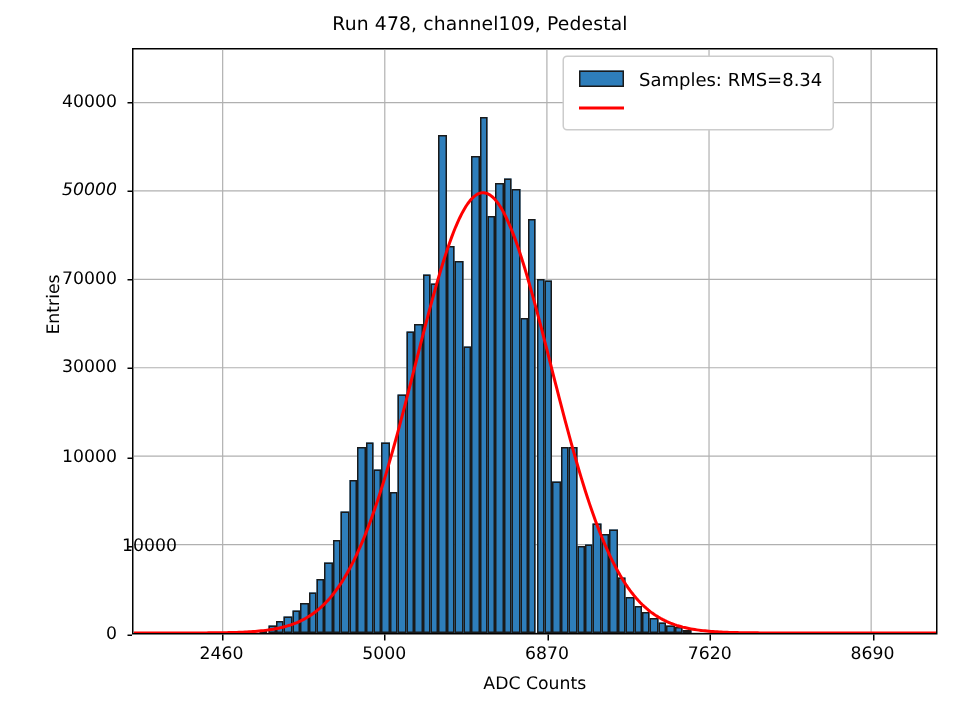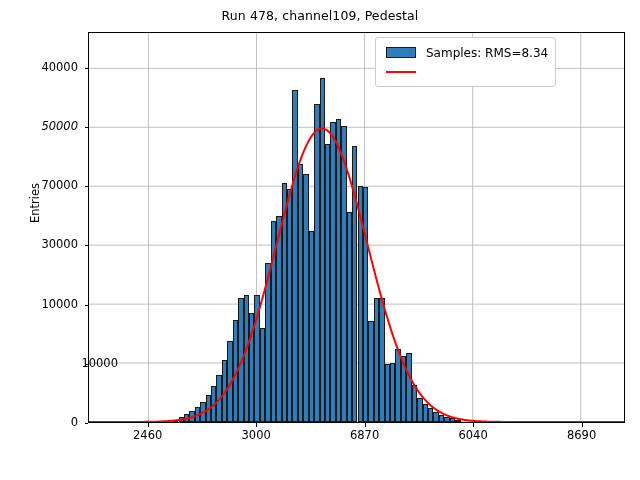--- a/index.html
+++ b/index.html
@@ -232,43 +232,44 @@
       </div>
     <svg id="curve-layer" viewBox="0 0 537 391" preserveAspectRatio="none">
         <polyline points="0.00,391.00 1.36,391.00 2.71,391.00 4.07,391.00 5.42,391.00 6.78,391.00 8.14,391.00 9.49,391.00 10.85,391.00 12.20,391.00 13.56,391.00 14.92,391.00 16.27,391.00 17.63,391.00 18.98,391.00 20.34,391.00 21.70,390.99 23.05,390.99 24.41,390.99 25.77,390.99 27.12,390.99 28.48,390.99 29.83,390.99 31.19,390.99 32.55,390.98 33.90,390.98 35.26,390.98 36.61,390.98 37.97,390.97 39.33,390.97 40.68,390.96 42.04,390.96 43.39,390.95 44.75,390.95 46.11,390.94 47.46,390.93 48.82,390.92 50.17,390.91 51.53,390.90 52.89,390.89 54.24,390.88 55.60,390.86 56.95,390.85 58.31,390.83 59.67,390.81 61.02,390.78 62.38,390.76 63.73,390.73 65.09,390.70 66.45,390.66 67.80,390.62 69.16,390.58 70.52,390.53 71.87,390.48 73.23,390.42 74.58,390.35 75.94,390.28 77.30,390.21 78.65,390.12 80.01,390.03 81.36,389.93 82.72,389.81 84.08,389.69 85.43,389.56 86.79,389.41 88.14,389.25 89.50,389.07 90.86,388.88 92.21,388.68 93.57,388.45 94.92,388.21 96.28,387.95 97.64,387.66 98.99,387.35 100.35,387.01 101.70,386.65 103.06,386.26 104.42,385.84 105.77,385.38 107.13,384.90 108.48,384.37 109.84,383.81 111.20,383.20 112.55,382.55 113.91,381.86 115.27,381.12 116.62,380.32 117.98,379.48 119.33,378.57 120.69,377.61 122.05,376.59 123.40,375.50 124.76,374.35 126.11,373.12 127.47,371.82 128.83,370.45 130.18,369.00 131.54,367.46 132.89,365.84 134.25,364.13 135.61,362.33 136.96,360.44 138.32,358.46 139.67,356.37 141.03,354.18 142.39,351.89 143.74,349.50 145.10,347.00 146.45,344.38 147.81,341.66 149.17,338.82 150.52,335.87 151.88,332.80 153.23,329.62 154.59,326.32 155.95,322.91 157.30,319.38 158.66,315.73 160.02,311.96 161.37,308.08 162.73,304.09 164.08,299.99 165.44,295.77 166.80,291.45 168.15,287.03 169.51,282.51 170.86,277.89 172.22,273.18 173.58,268.38 174.93,263.50 176.29,258.54 177.64,253.51 179.00,248.42 180.36,243.27 181.71,238.07 183.07,232.82 184.42,227.54 185.78,222.24 187.14,216.92 188.49,211.59 189.85,206.26 191.20,200.94 192.56,195.64 193.92,190.37 195.27,185.15 196.63,179.97 197.98,174.86 199.34,169.81 200.70,164.85 202.05,159.99 203.41,155.23 204.77,150.59 206.12,146.07 207.48,141.69 208.83,137.45 210.19,133.37 211.55,129.46 212.90,125.73 214.26,122.18 215.61,118.82 216.97,115.67 218.33,112.72 219.68,110.00 221.04,107.50 222.39,105.23 223.75,103.20 225.11,101.41 226.46,99.87 227.82,98.58 229.17,97.55 230.53,96.77 231.89,96.26 233.24,96.00 234.60,96.01 235.95,96.28 237.31,96.81 238.67,97.59 240.02,98.64 241.38,99.94 242.73,101.49 244.09,103.29 245.45,105.34 246.80,107.61 248.16,110.12 249.52,112.86 250.87,115.81 252.23,118.98 253.58,122.34 254.94,125.90 256.30,129.64 257.65,133.56 259.01,137.65 260.36,141.89 261.72,146.28 263.08,150.81 264.43,155.46 265.79,160.22 267.14,165.09 268.50,170.05 269.86,175.10 271.21,180.22 272.57,185.40 273.92,190.62 275.28,195.89 276.64,201.19 277.99,206.51 279.35,211.84 280.70,217.17 282.06,222.49 283.42,227.80 284.77,233.07 286.13,238.32 287.48,243.51 288.84,248.66 290.20,253.75 291.55,258.78 292.91,263.73 294.27,268.61 295.62,273.40 296.98,278.11 298.33,282.73 299.69,287.25 301.05,291.66 302.40,295.98 303.76,300.19 305.11,304.29 306.47,308.27 307.83,312.15 309.18,315.90 310.54,319.55 311.89,323.07 313.25,326.48 314.61,329.78 315.96,332.95 317.32,336.02 318.67,338.96 320.03,341.79 321.39,344.51 322.74,347.12 324.10,349.62 325.45,352.01 326.81,354.29 328.17,356.47 329.52,358.55 330.88,360.54 332.23,362.42 333.59,364.22 334.95,365.92 336.30,367.54 337.66,369.07 339.02,370.52 340.37,371.89 341.73,373.18 343.08,374.40 344.44,375.56 345.80,376.64 347.15,377.66 348.51,378.62 349.86,379.52 351.22,380.36 352.58,381.15 353.93,381.89 355.29,382.59 356.64,383.23 358.00,383.83 359.36,384.40 360.71,384.92 362.07,385.41 363.42,385.86 364.78,386.28 366.14,386.67 367.49,387.03 368.85,387.36 370.20,387.67 371.56,387.96 372.92,388.22 374.27,388.46 375.63,388.69 376.98,388.89 378.34,389.08 379.70,389.26 381.05,389.42 382.41,389.56 383.77,389.70 385.12,389.82 386.48,389.93 387.83,390.03 389.19,390.13 390.55,390.21 391.90,390.29 393.26,390.36 394.61,390.42 395.97,390.48 397.33,390.53 398.68,390.58 400.04,390.62 401.39,390.66 402.75,390.70 404.11,390.73 405.46,390.76 406.82,390.78 408.17,390.81 409.53,390.83 410.89,390.85 412.24,390.86 413.60,390.88 414.95,390.89 416.31,390.90 417.67,390.91 419.02,390.92 420.38,390.93 421.73,390.94 423.09,390.95 424.45,390.95 425.80,390.96 427.16,390.96 428.52,390.97 429.87,390.97 431.23,390.98 432.58,390.98 433.94,390.98 435.30,390.98 436.65,390.99 438.01,390.99 439.36,390.99 440.72,390.99 442.08,390.99 443.43,390.99 444.79,390.99 446.14,390.99 447.50,391.00 448.86,391.00 450.21,391.00 451.57,391.00 452.92,391.00 454.28,391.00 455.64,391.00 456.99,391.00 458.35,391.00 459.70,391.00 461.06,391.00 462.42,391.00 463.77,391.00 465.13,391.00 466.48,391.00 467.84,391.00 469.20,391.00 470.55,391.00 471.91,391.00 473.27,391.00 474.62,391.00 475.98,391.00 477.33,391.00 478.69,391.00 480.05,391.00 481.40,391.00 482.76,391.00 484.11,391.00 485.47,391.00 486.83,391.00 488.18,391.00 489.54,391.00 490.89,391.00 492.25,391.00 493.61,391.00 494.96,391.00 496.32,391.00 497.67,391.00 499.03,391.00 500.39,391.00 501.74,391.00 503.10,391.00 504.45,391.00 505.81,391.00 507.17,391.00 508.52,391.00 509.88,391.00 511.23,391.00 512.59,391.00 513.95,391.00 515.30,391.00 516.66,391.00 518.02,391.00 519.37,391.00 520.73,391.00 522.08,391.00 523.44,391.00 524.80,391.00 526.15,391.00 527.51,391.00 528.86,391.00 530.22,391.00 531.58,391.00 532.93,391.00 534.29,391.00 535.64,391.00 537.00,391.00" fill="none" stroke="#ff0000" stroke-width="2" stroke-linejoin="round"></polyline>
       </svg>
   </div>
 
   <div id="axis-decor">
       <div class="xtick-mark" style="left:147.67px;"></div>
       <div class="xtick-label" style="left:147.67px;">2460</div>
       <div class="xtick-mark" style="left:256.15px;"></div>
-      <div class="xtick-label" style="left:256.15px;">3000</div>
+      <div class="xtick-label" style="left:256.15px;">5000</div>
       <div class="xtick-mark" style="left:364.64px;"></div>
       <div class="xtick-label" style="left:364.64px;">6870</div>
       <div class="xtick-mark" style="left:473.12px;"></div>
-      <div class="xtick-label" style="left:473.12px;">6040</div>
+      <div class="xtick-label" style="left:473.12px;">7620</div>
       <div class="xtick-mark" style="left:581.61px;"></div>
       <div class="xtick-label" style="left:581.61px;">8690</div>
       <div class="ytick-mark" style="top:423.00px;"></div>
       <div class="ytick-label" style="top:423.00px;">0</div>
       <div class="ytick-mark" style="top:363.76px;"></div>
       <div class="ytick-label" style="top:363.76px;margin-left:40px;">10000</div>
       <div class="ytick-mark" style="top:304.52px;"></div>
       <div class="ytick-label" style="top:304.52px;">10000</div>
       <div class="ytick-mark" style="top:245.27px;"></div>
       <div class="ytick-label" style="top:245.27px;">30000</div>
       <div class="ytick-mark" style="top:186.03px;"></div>
       <div class="ytick-label" style="top:186.03px;">70000</div>
       <div class="ytick-mark" style="top:126.79px;"></div>
       <div class="ytick-label" style="top:126.79px;font-style:italic;">50000</div>
       <div class="ytick-mark" style="top:67.55px;"></div>
       <div class="ytick-label" style="top:67.55px;">40000</div>
     </div>
 
+  <div id="xlabel">ADC Counts</div>
   <div id="ylabel">Entries</div>
 
   <div id="legend">
     <div class="legend-row">
       <span class="legend-swatch-wrap">
         <span class="legend-patch"></span>
       </span>
       <span class="legend-text">Samples: RMS=8.34</span>
     </div>
     <div class="legend-row">

